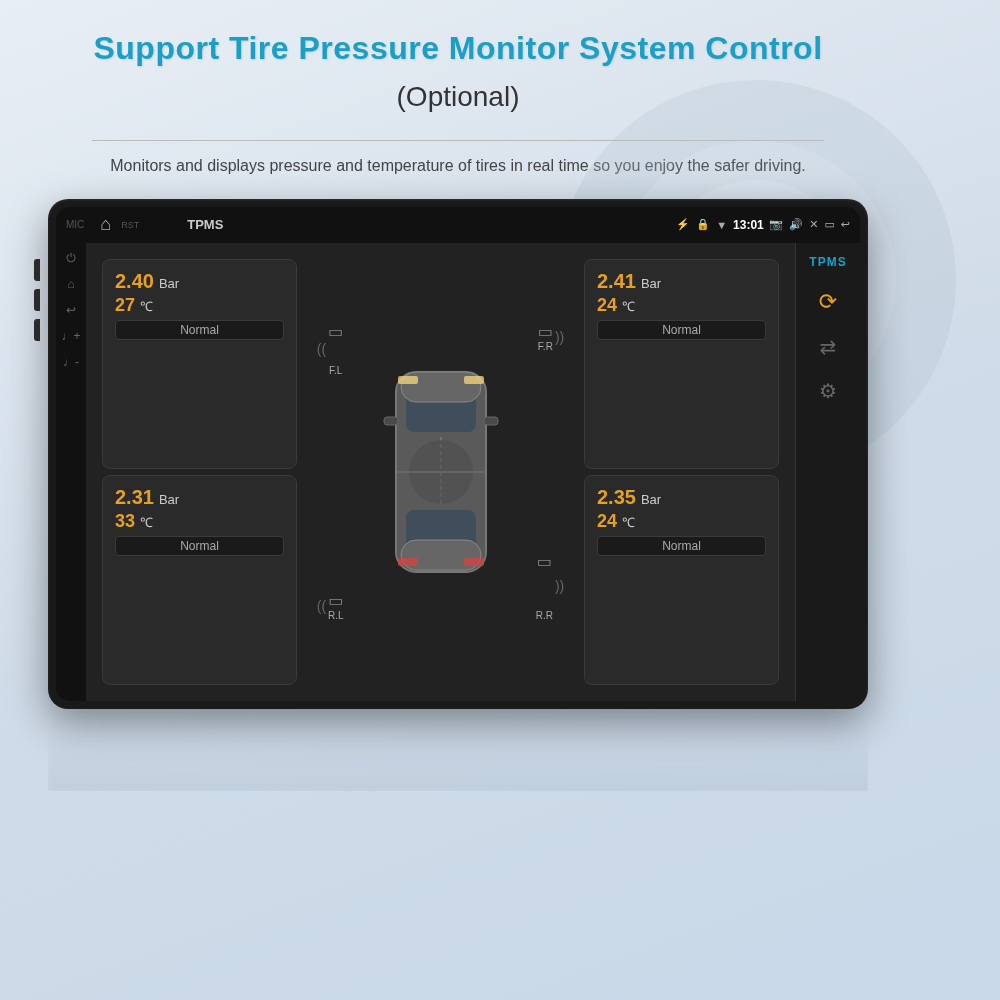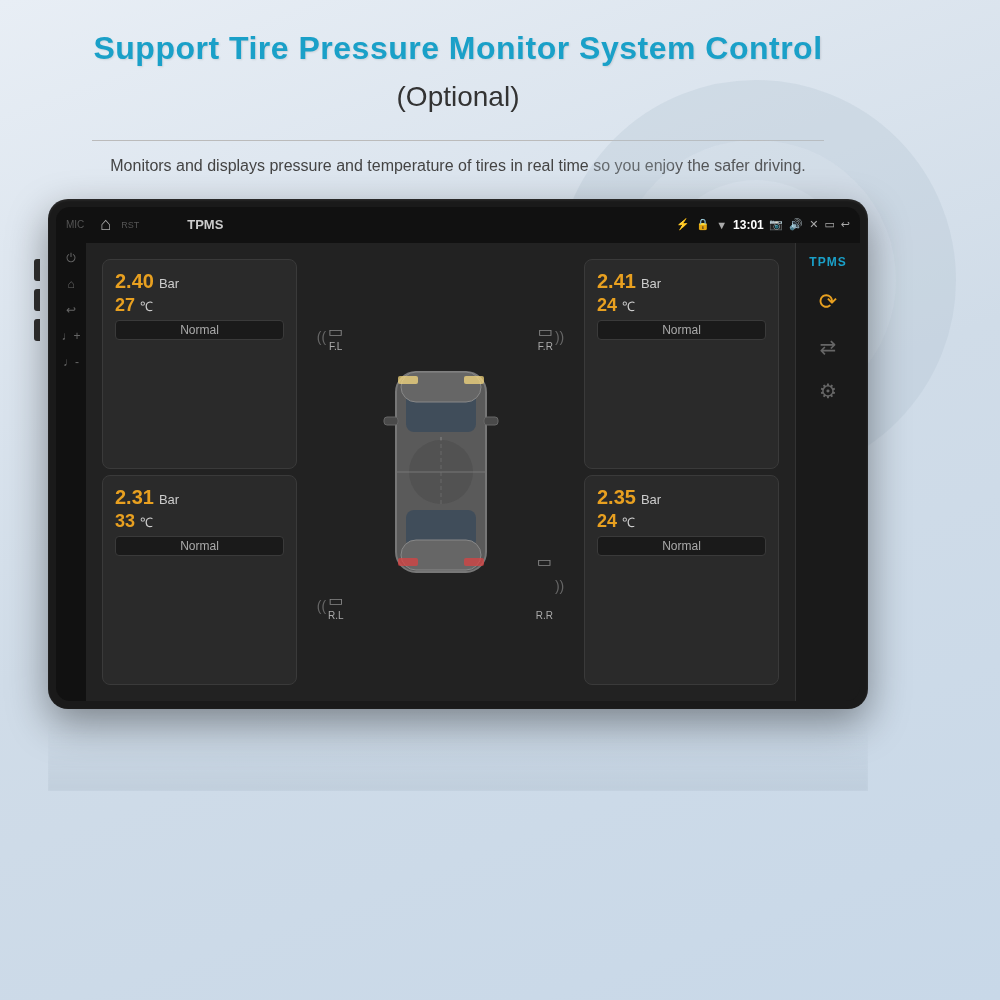--- a/index.html
+++ b/index.html
@@ -369,21 +369,21 @@
               <div class="tire-status">Normal</div>
             </div>
 
             <div class="tire-center">
               <div style="width:100%;height:100%;display:flex;align-items:center;justify-content:center;position:relative;">
 
                 <div style="position:absolute;top:15%;left:5%;display:flex;align-items:center;gap:2px;">
                   <span style="color:#666;font-size:14px;">((</span>
                   <div style="display:flex;flex-direction:column;align-items:center;">
                     <span style="font-size:16px;color:#888;">▭</span>
-                    <span style="font-size:10px;color:#aaa;">F.L</span>
+                    <span style="font-size:10px;color:#aaa;margin-top:24px;">F.L</span>
                   </div>
                 </div>
 
                 <div style="position:absolute;top:15%;right:5%;display:flex;align-items:center;gap:2px;">
                   <div style="display:flex;flex-direction:column;align-items:center;">
                     <span style="font-size:16px;color:#888;">▭</span>
                     <span style="font-size:10px;color:#aaa;">F.R</span>
                   </div>
                   <span style="color:#666;font-size:14px;">))</span>
                 </div>

